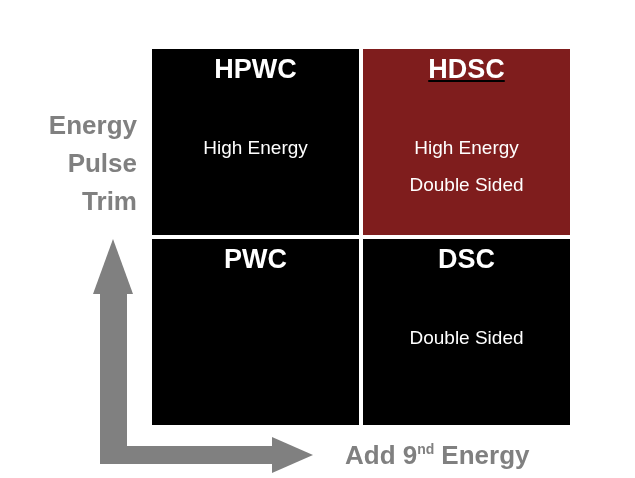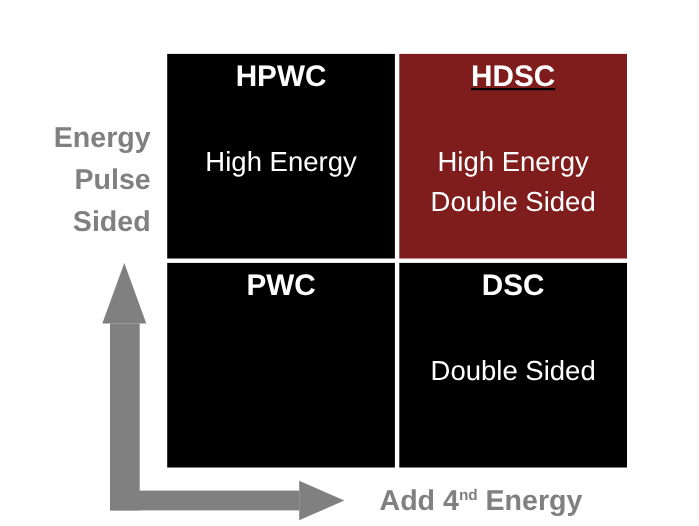--- a/index.html
+++ b/index.html
@@ -39,21 +39,21 @@
     margin-top: 4px;
     font-size: 27px;
     font-weight: bold;
     line-height: 32px;
   }
   .q-body {
     position: absolute;
     top: 80px;
     left: 0;
     width: 100%;
-    font-size: 25px;
+    font-size: 19px;
     font-weight: normal;
     line-height: 37px;
   }
 
   
   .y-axis-label {
     position: absolute;
     left: 0;
     top: 106px;
     width: 137px;
@@ -101,30 +101,30 @@
   }
 </style>
 </head>
 <body>
 
 <div class="canvas">
 
   <div class="y-axis-label">
     <div>Energy</div>
     <div>Pulse</div>
-    <div>Sided</div>
+    <div>Trim</div>
   </div>
 
   <div class="arrow-part v-shaft"></div>
   <div class="v-head"></div>
   <div class="arrow-part h-shaft"></div>
   <div class="h-head"></div>
 
   <div class="x-axis-label">
-    <span>Add 4</span><sup>nd</sup><span class="suffix">Energy</span>
+    <span>Add 9</span><sup>nd</sup><span class="suffix">Energy</span>
   </div>
 
   <div class="matrix">
 
     <div class="quadrant">
       <span class="q-code">HPWC</span>
       <div class="q-body">
         <div>High Energy</div>
         <div></div>
       </div>

